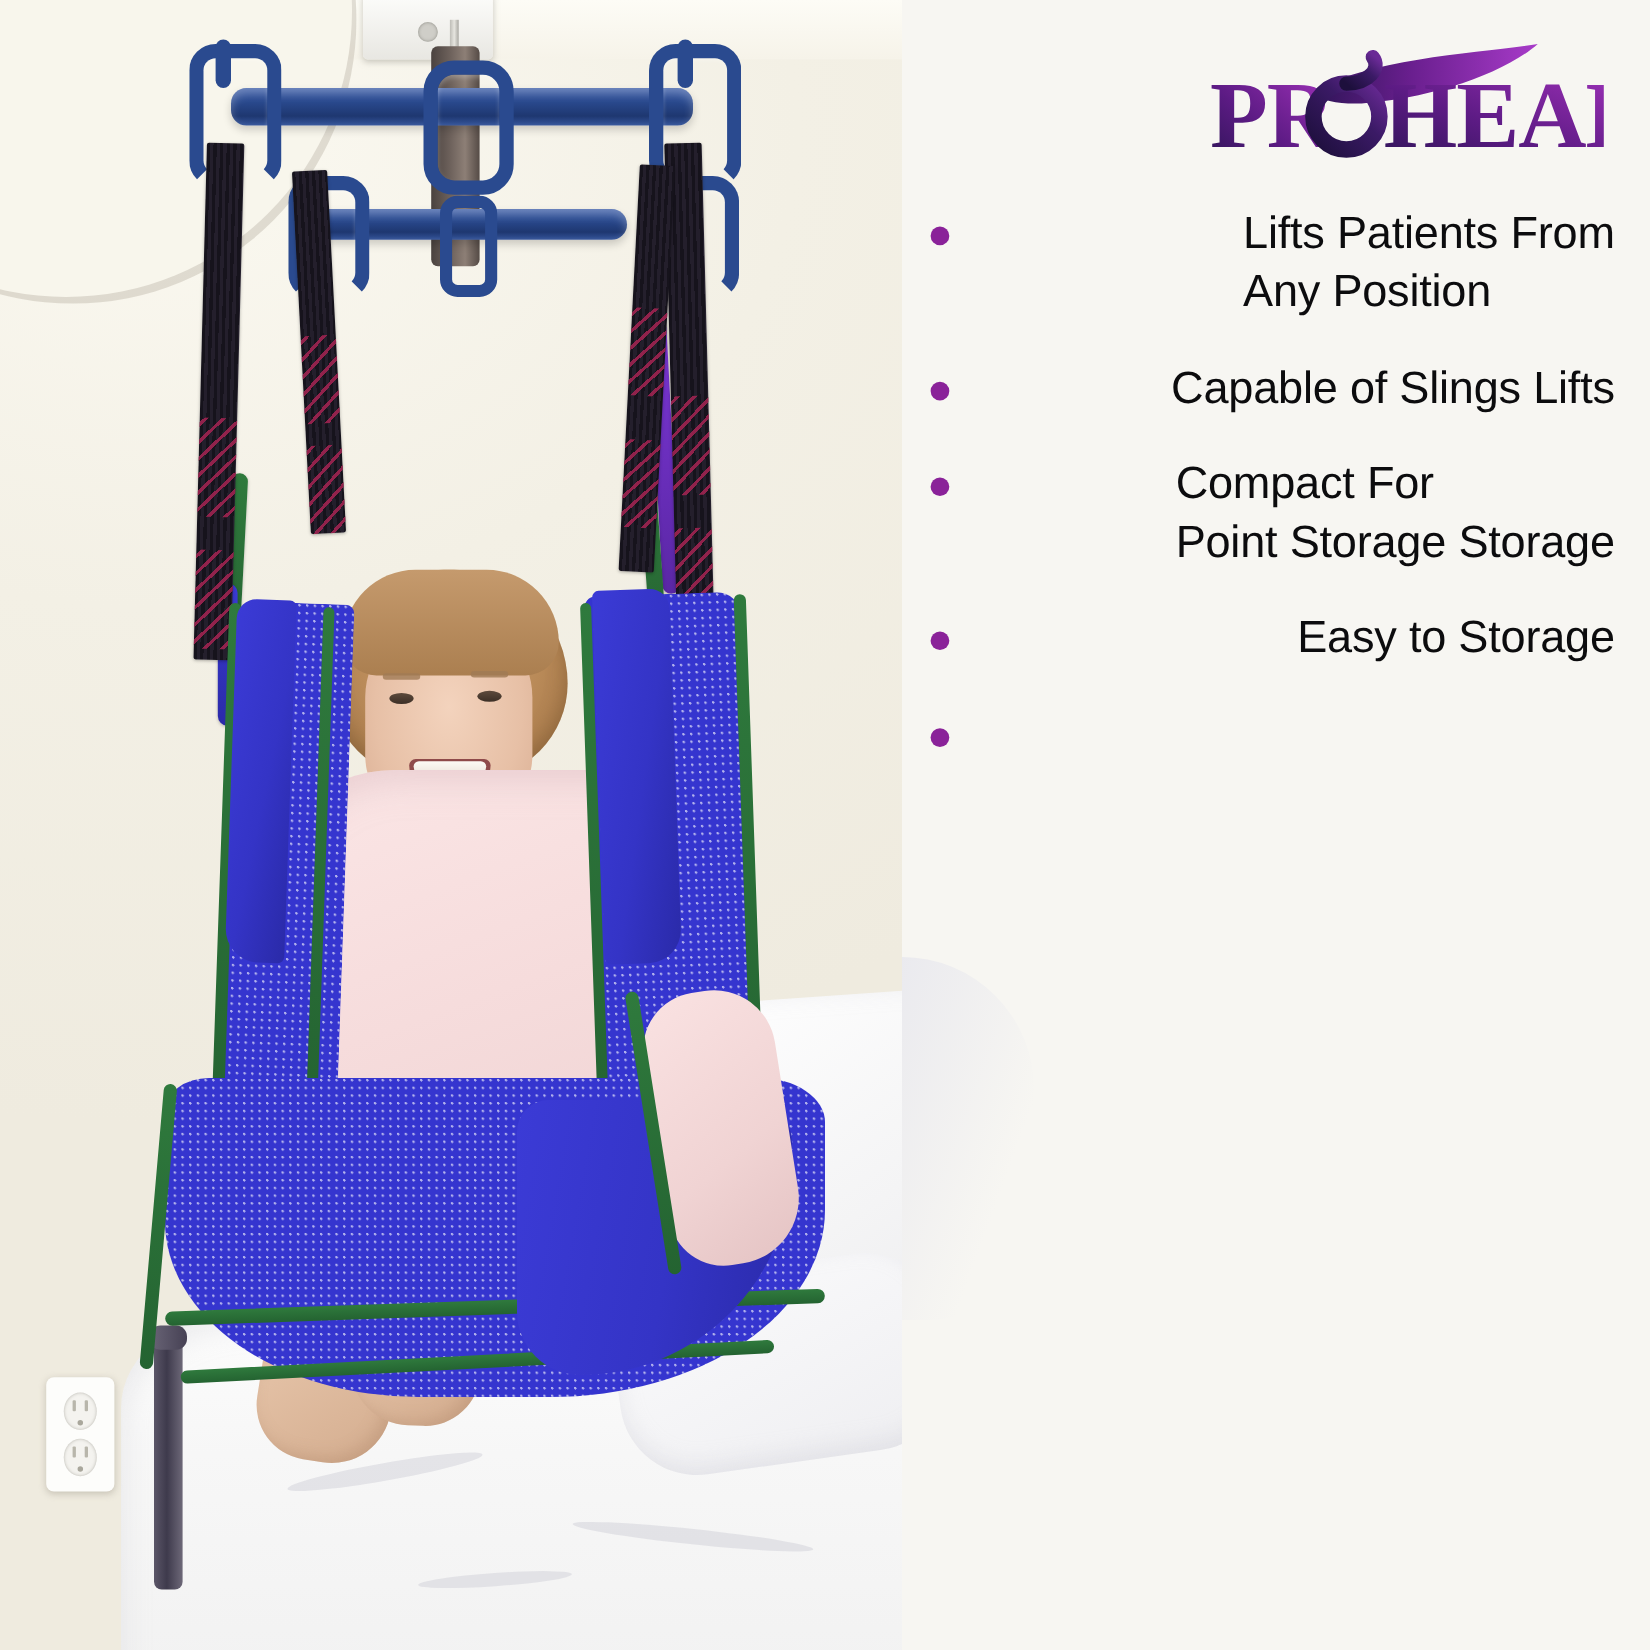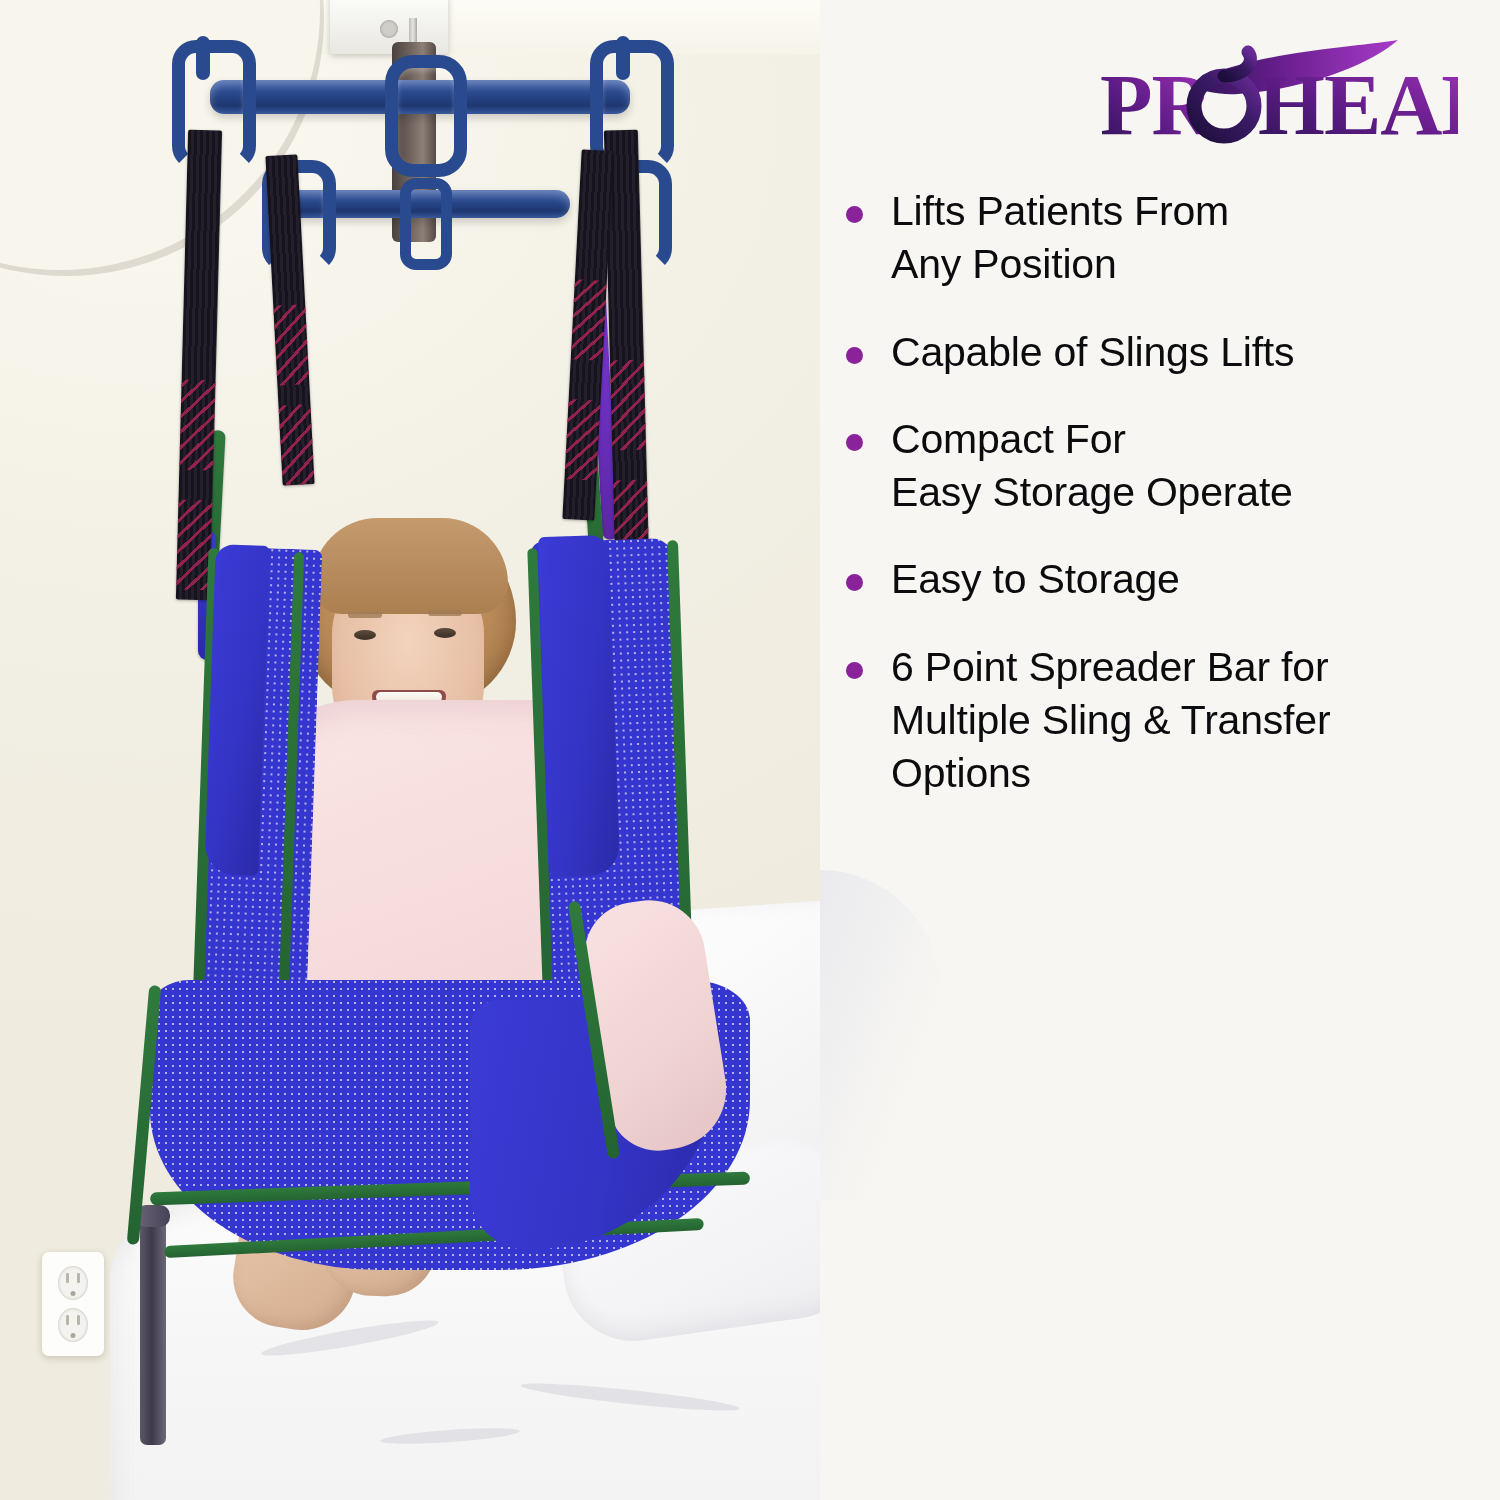--- a/index.html
+++ b/index.html
@@ -273,20 +273,21 @@
     width: 360px; height: 108px;
   }
   .logo svg { width:100%; height:100%; display:block; }
 
   .bullets {
     position:absolute; left: 8px; top: 185px; width: 640px;
   }
   .bullet-row {
     display:flex; align-items:flex-start;
     margin-bottom: 34px;
+    justify-content: space-between;
   }
   .bullet-dot {
     flex: 0 0 auto;
     width: 17px; height: 17px; border-radius:50%;
     background: #8a2299;
     margin: 21px 28px 0 18px;
   }
   .bullet-text {
     font-size: 41px;
     line-height: 1.30;
@@ -451,31 +452,28 @@
 
       <div class="bullet-row">
         <span class="bullet-dot"></span>
         <span class="bullet-text">Capable of Slings Lifts</span>
       </div>
 
 
       <div class="bullet-row">
         <span class="bullet-dot"></span>
         <span class="bullet-text">Compact For
-Easy Storage Operate</span>
+Point Storage Storage</span>
       </div>
 
       <div class="bullet-row">
         <span class="bullet-dot"></span>
         <span class="bullet-text">Easy to Storage</span>
       </div>
 
       <div class="bullet-row">
         <span class="bullet-dot"></span>
-        <span class="bullet-text">6 Point Spreader Bar for
-Multiple Sling &amp; Transfer
-Options</span>
       </div>
 
     </div>
   </div>
 
 </div>
 
 </body></html>

